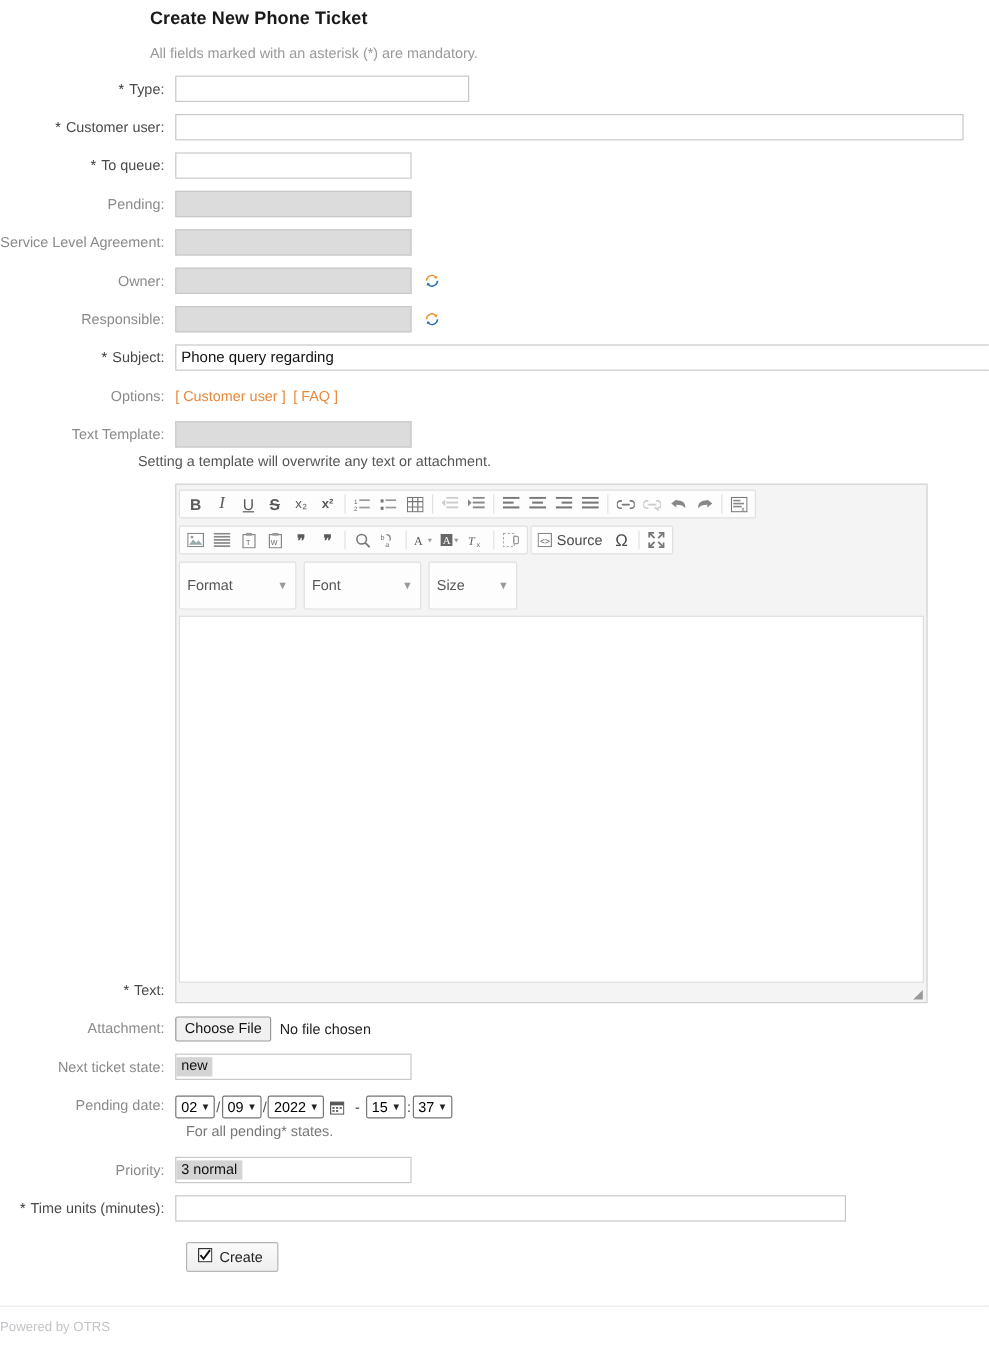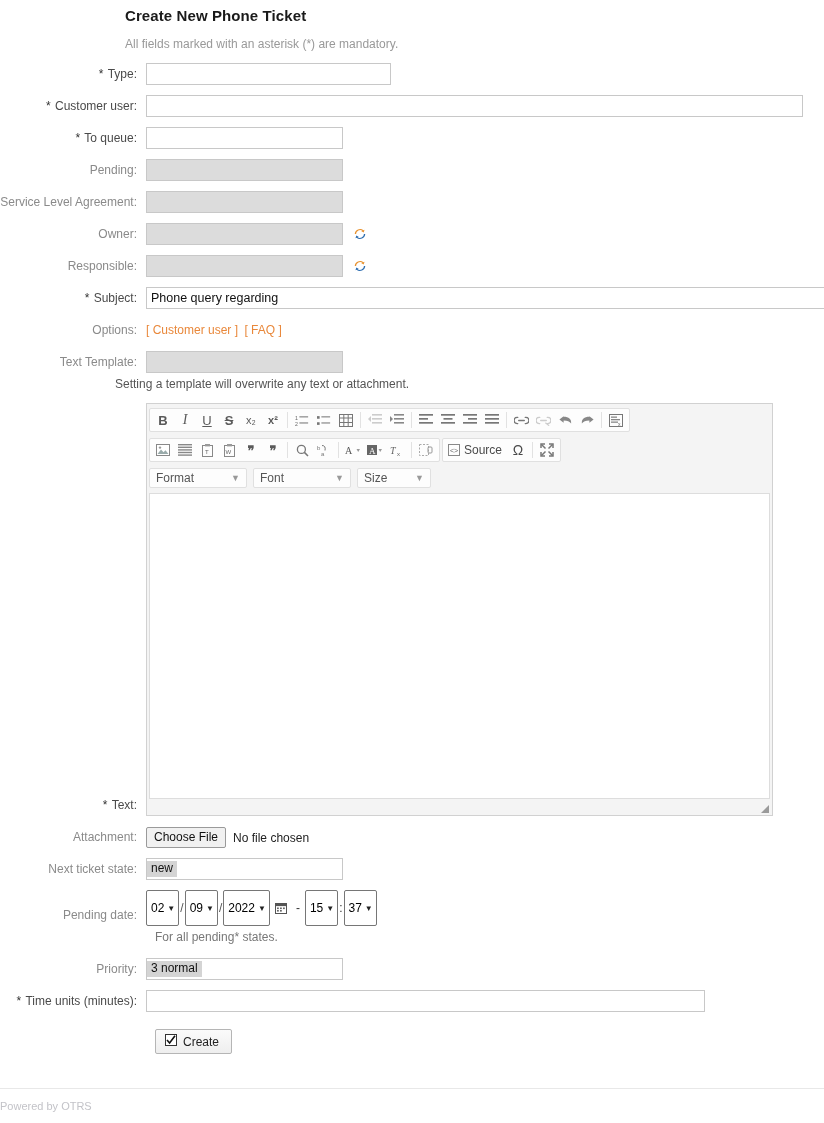--- a/index.html
+++ b/index.html
@@ -150,21 +150,21 @@
   }
   .tb-btn.dim { color: #c4c4c4; }
   .tb-btn svg { display: block; }
   .tb-sep {
     width: 1px;
     height: 16px;
     background: #e2e2e2;
     margin: 0 3px;
   }
   .tb-combo {
-    height: 20px;
+    height: 40px;
     min-width: 88px;
     border: 1px solid #e0e0e0;
     background: #fdfdfd;
     border-radius: 2px;
     display: flex;
     align-items: center;
     justify-content: space-between;
     padding: 0 6px;
     margin: 1px 6px 1px 0;
     color: #555;
@@ -213,21 +213,21 @@
     padding: 2px 7px;
     font-size: 12px;
     color: #111;
     line-height: 15px;
   }
   .file-name { margin-left: 7px; font-size: 12px; color: #222; }
 
   
   .date-row { display: flex; align-items: center; }
   .mini-sel {
-    height: 36px;
+    height: 19px;
     border: 1px solid #767676;
     background: #ffffff;
     border-radius: 2px;
     display: flex;
     align-items: center;
     padding: 0 3px 0 4px;
     font-size: 12px;
     color: #000;
   }
   .mini-sel .caret { font-size: 8px; margin-left: 3px; color: #222; }

